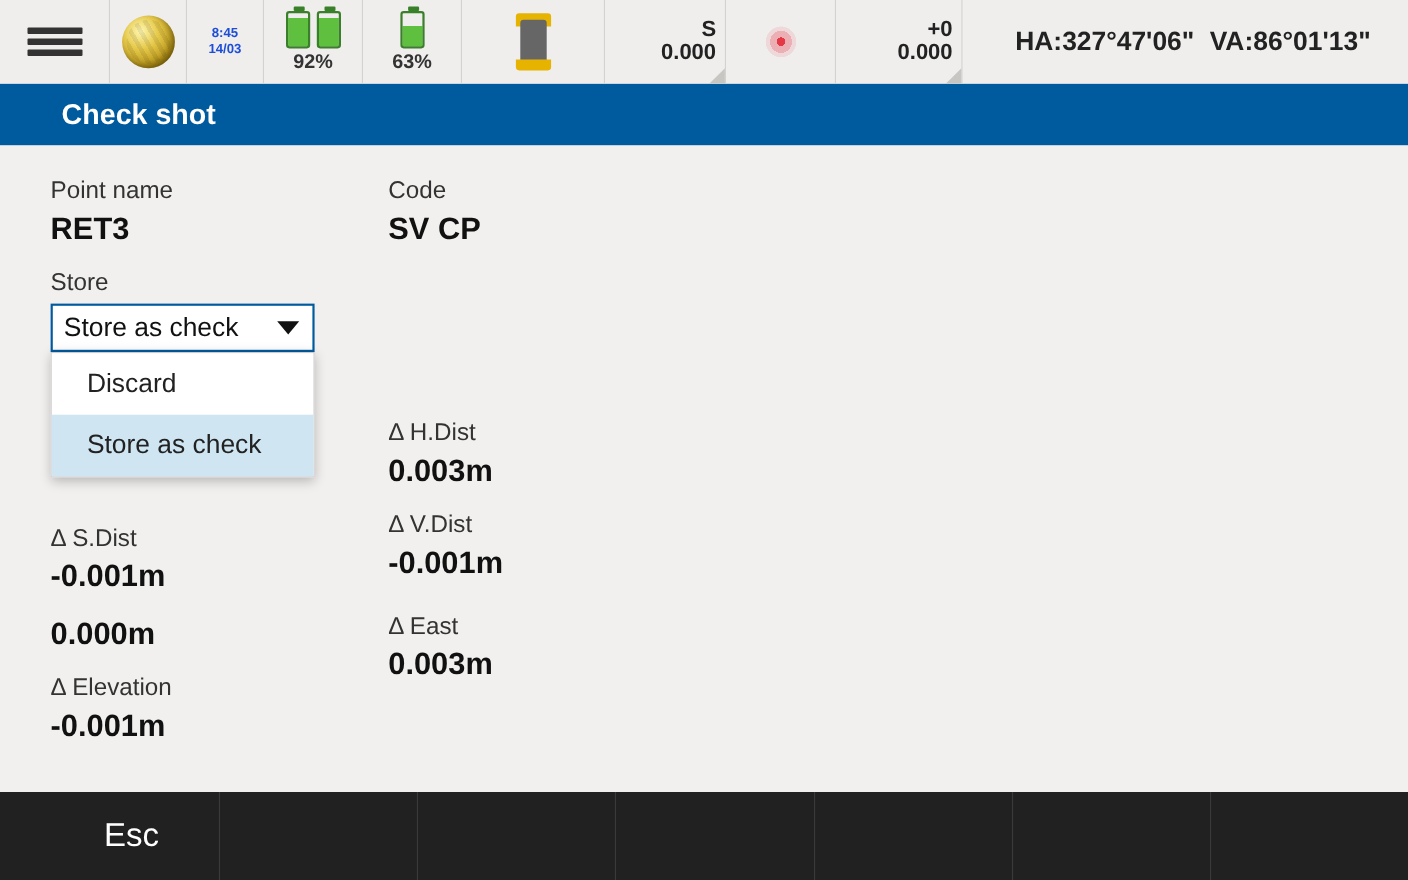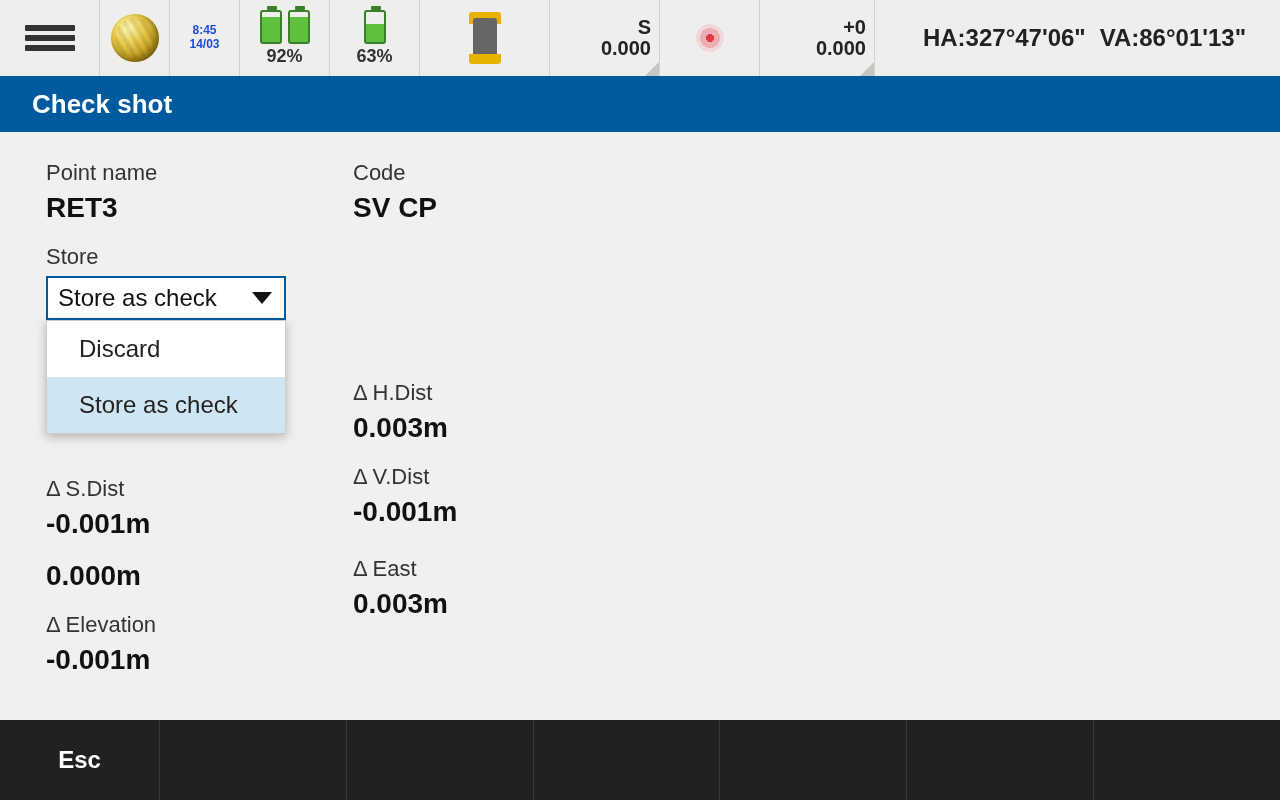--- a/index.html
+++ b/index.html
@@ -32,39 +32,39 @@
   .tb-s .val { font-weight:600;}
   .tb-target { width: 100px; }
   .tgt-icon { width:28px; height:28px; border-radius:50%; background: radial-gradient(circle, #e63946 0 4px, rgba(230,57,70,.35) 4px 10px, rgba(230,57,70,.12) 10px 14px, transparent 14px); }
   .tb-zero { width: 115px; font-size: 20px; font-weight: 700; padding-right:8px;}
   .tb-zero .lbl{ line-height:1;}
   .tb-ang { flex: 1; border-right: none !important; flex-direction: row !important; align-items: center; justify-content: flex-start; padding-left: 14px; gap: 14px; font-size: 24px; font-weight: 700; color:#222; }
   .notch { position: absolute; right: 0; bottom: 0; width: 0; height: 0; border-left: 14px solid transparent; border-bottom: 14px solid #c7c6c3; }
   .cell-rel { position: relative; }
   
   
-  .titlebar { height: 56px; background: #005a9e; display: flex; align-items: center; padding-left: 32px; }
+  .titlebar { height: 56px; background: #005a9e; display: flex; align-items: center; padding-left: 56px; }
   .titlebar span { color: #fff; font-size: 26px; font-weight: 600; }
   
   
   .main { position: relative; height: calc(800px - 76px - 56px - 80px); padding: 28px 46px 0 46px; }
   .grid { display: grid; grid-template-columns: 1fr 1fr 1fr 1fr; column-gap: 40px; }
   .field-label { font-size: 22px; color: #333; margin-bottom: 6px; }
   .field-value { font-size: 28px; font-weight: 600; color: #111; margin-bottom: 20px; }
   .action-select { width: 240px; height: 44px; border: 2px solid #005a9e; background: #fff; display: flex; align-items: center; justify-content: space-between; padding: 0 12px 0 10px; font-size: 24px; font-weight: 500; color: #111; cursor: pointer; }
   .chev { width: 0; height: 0; border-left: 10px solid transparent; border-right: 10px solid transparent; border-top: 12px solid #111; }
   .dropdown { position: absolute; width: 240px; background: #fff; border: 1px solid #ccc; box-shadow: 0 3px 10px rgba(0,0,0,.25); z-index: 10; }
   .dropdown .opt { padding: 14px 32px; font-size: 24px; color: #222; cursor: pointer; }
   .dropdown .opt.sel { background: #cfe5f2; }
   .col-left { grid-column: 1; }
   .col-right { grid-column: 2; } 
   
   
   .bottombar { position: absolute; left:0; right:0; bottom: 0; height: 80px; display: flex; background: #212121; }
-  .bb-btn { flex:1; border-right: 1px solid #3a3a3a; display:flex; align-items:center; justify-content:center; color:#fff; font-size:24px; font-weight:700; }
+  .bb-btn { flex:1; border-right: 1px solid #3a3a3a; display:flex; align-items:center; justify-content:center; color:#fff; font-size:30px; font-weight:400;margin-left:40px; }
   .bb-btn:last-child { border-right:none; }
   .bb-esc { flex: 0 0 160px; }
   .bb-store { flex: 0 0 160px; background:#005a9e; }
 </style>
 </head>
 <body>
 
 <div class="topbar">
   <div class="tb-menu">
     <div class="hamburger">

